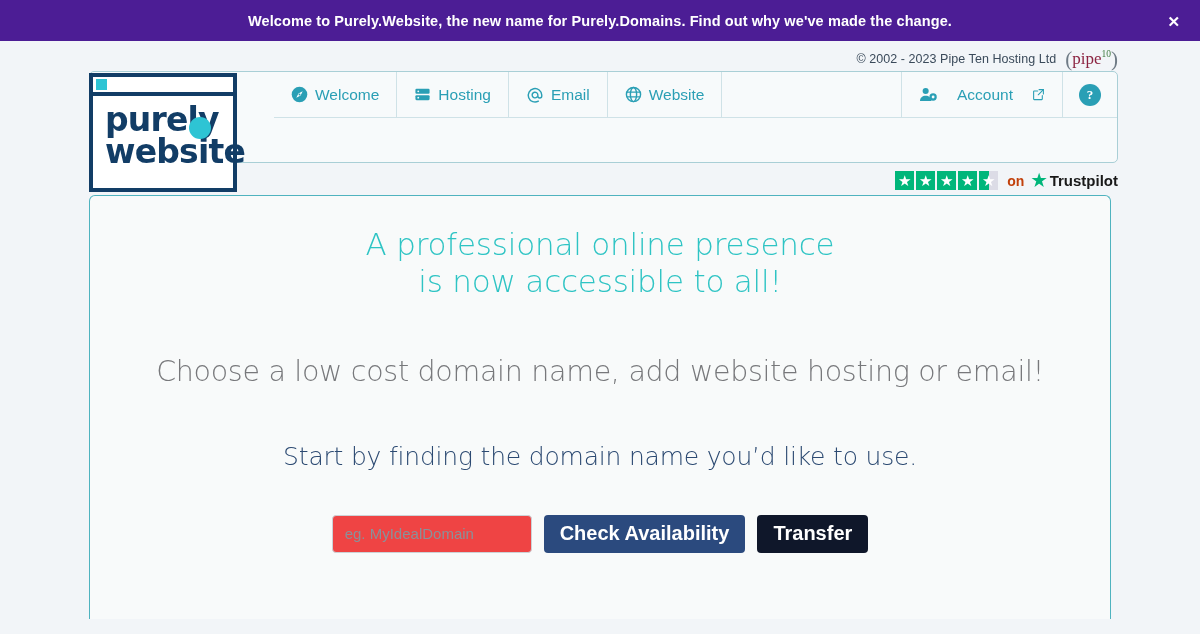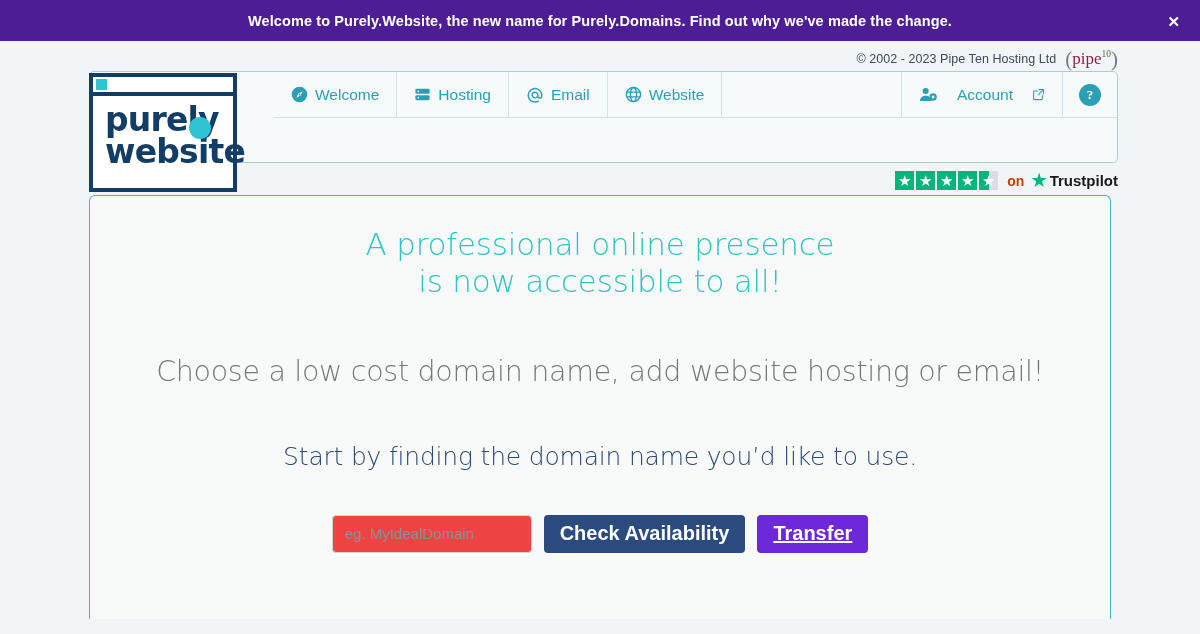--- a/index.html
+++ b/index.html
@@ -274,21 +274,21 @@
     border: none;
     border-radius: 4px;
     color: #ffffff;
     font-size: 20px;
     font-weight: bold;
     cursor: pointer;
     font-family: "Liberation Sans", sans-serif;
     padding: 0 16px;
   }
   .btn-check { background: #2b4a7e; }
-  .btn-transfer { background: #6d28d9; text-decoration: underline; }
+  .btn-transfer { background: #0f172a; }
 </style>
 </head>
 <body>
 
 <div class="banner">
   <span class="banner-text">Welcome to Purely.Website, the new name for Purely.Domains. Find out why we've made the change.</span>
   <button class="banner-close">✕</button>
 </div>
 
 <div class="page">

